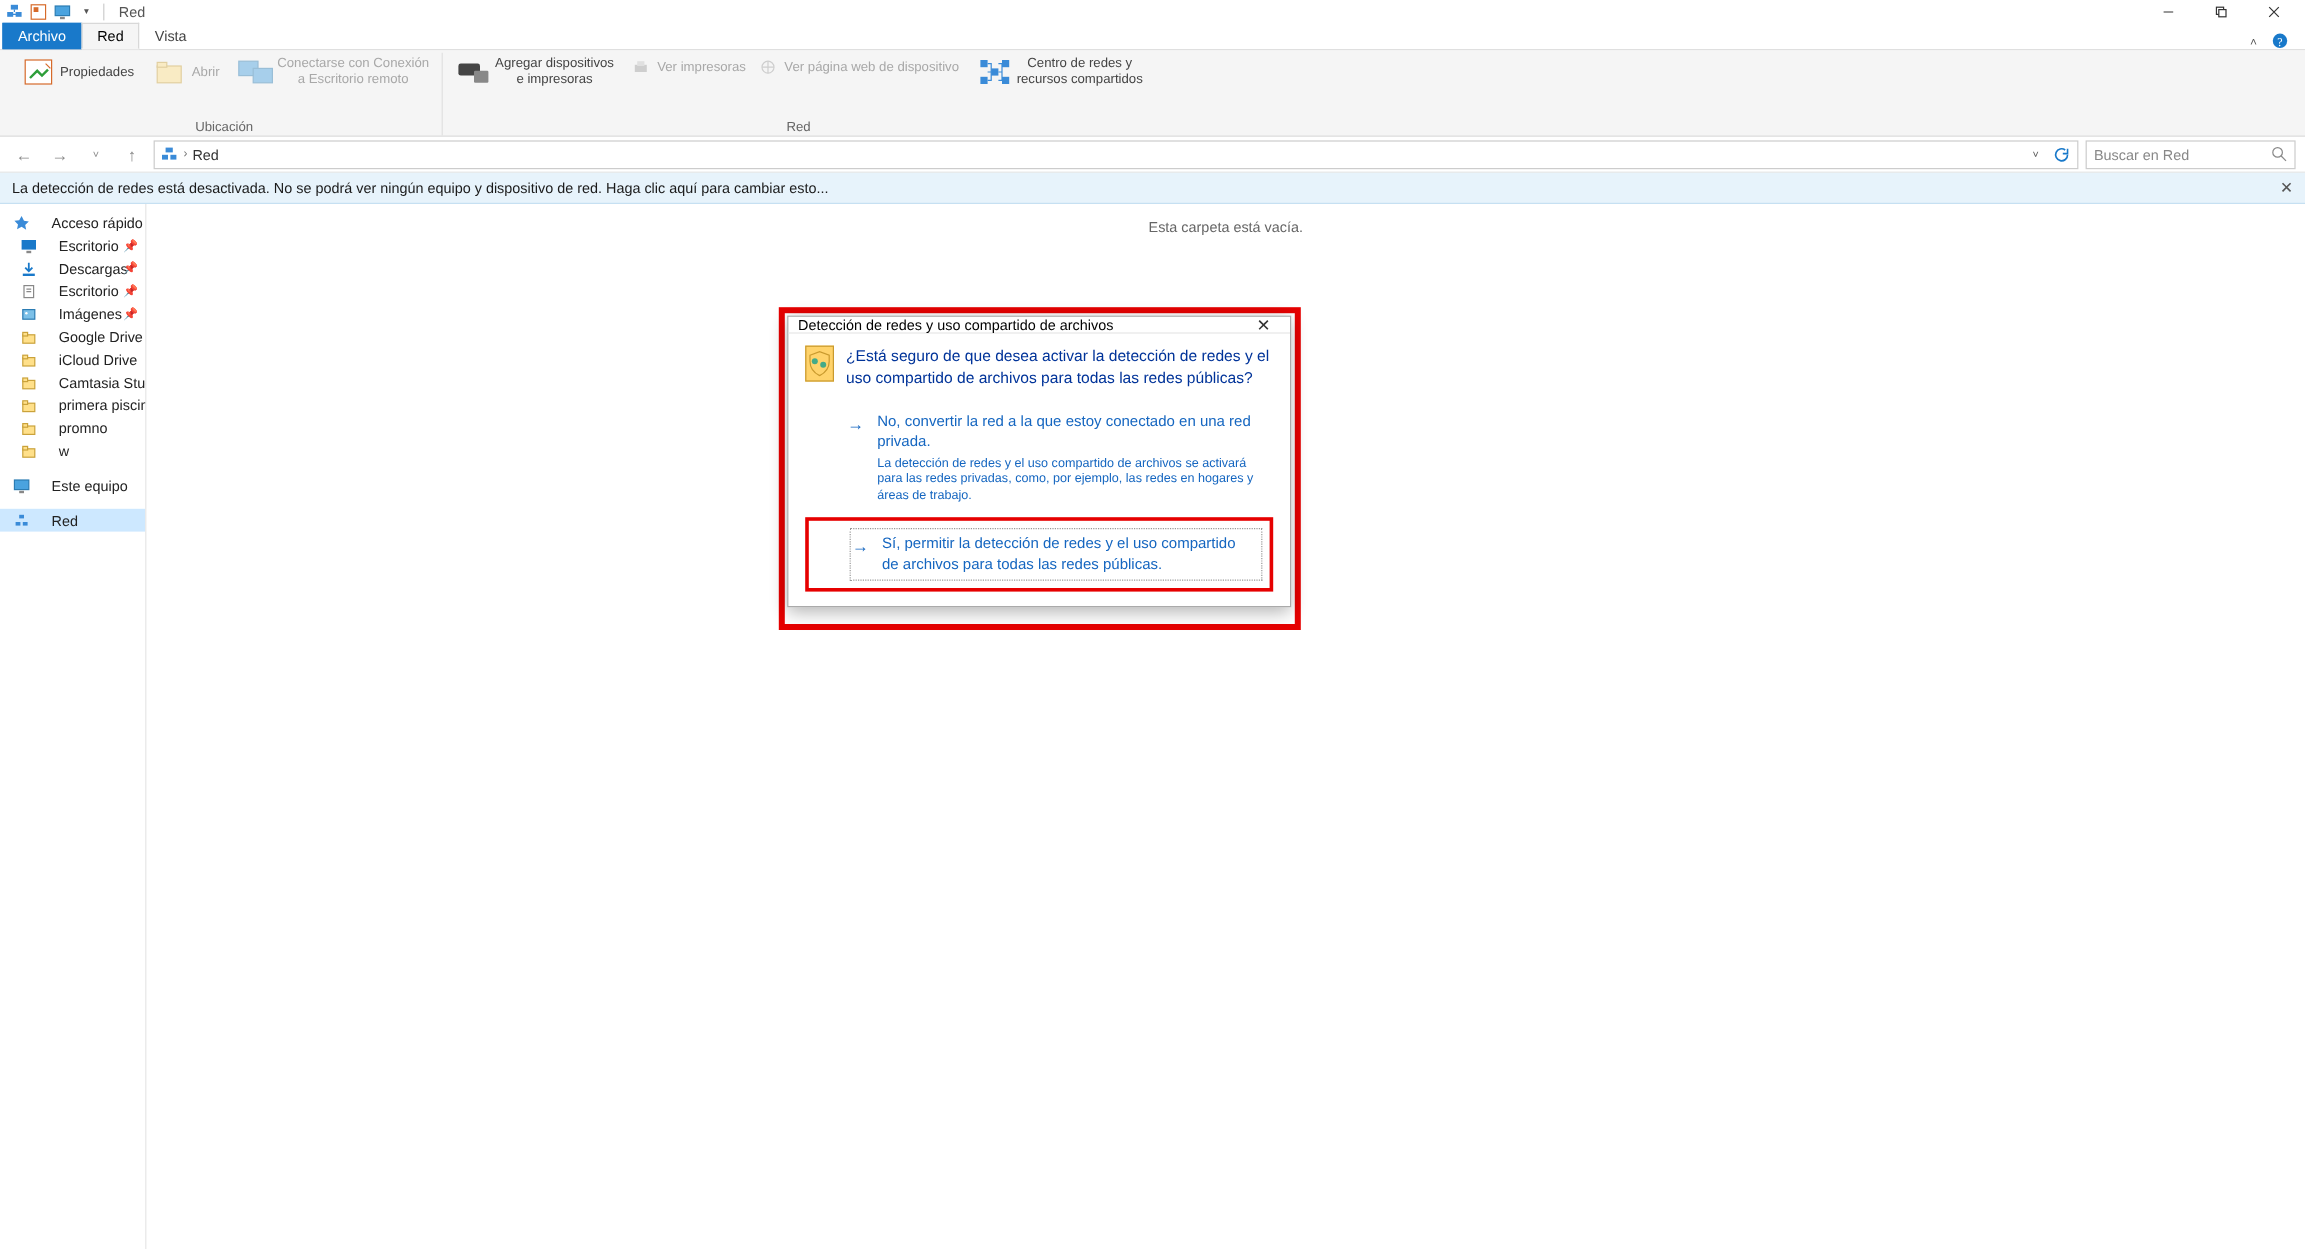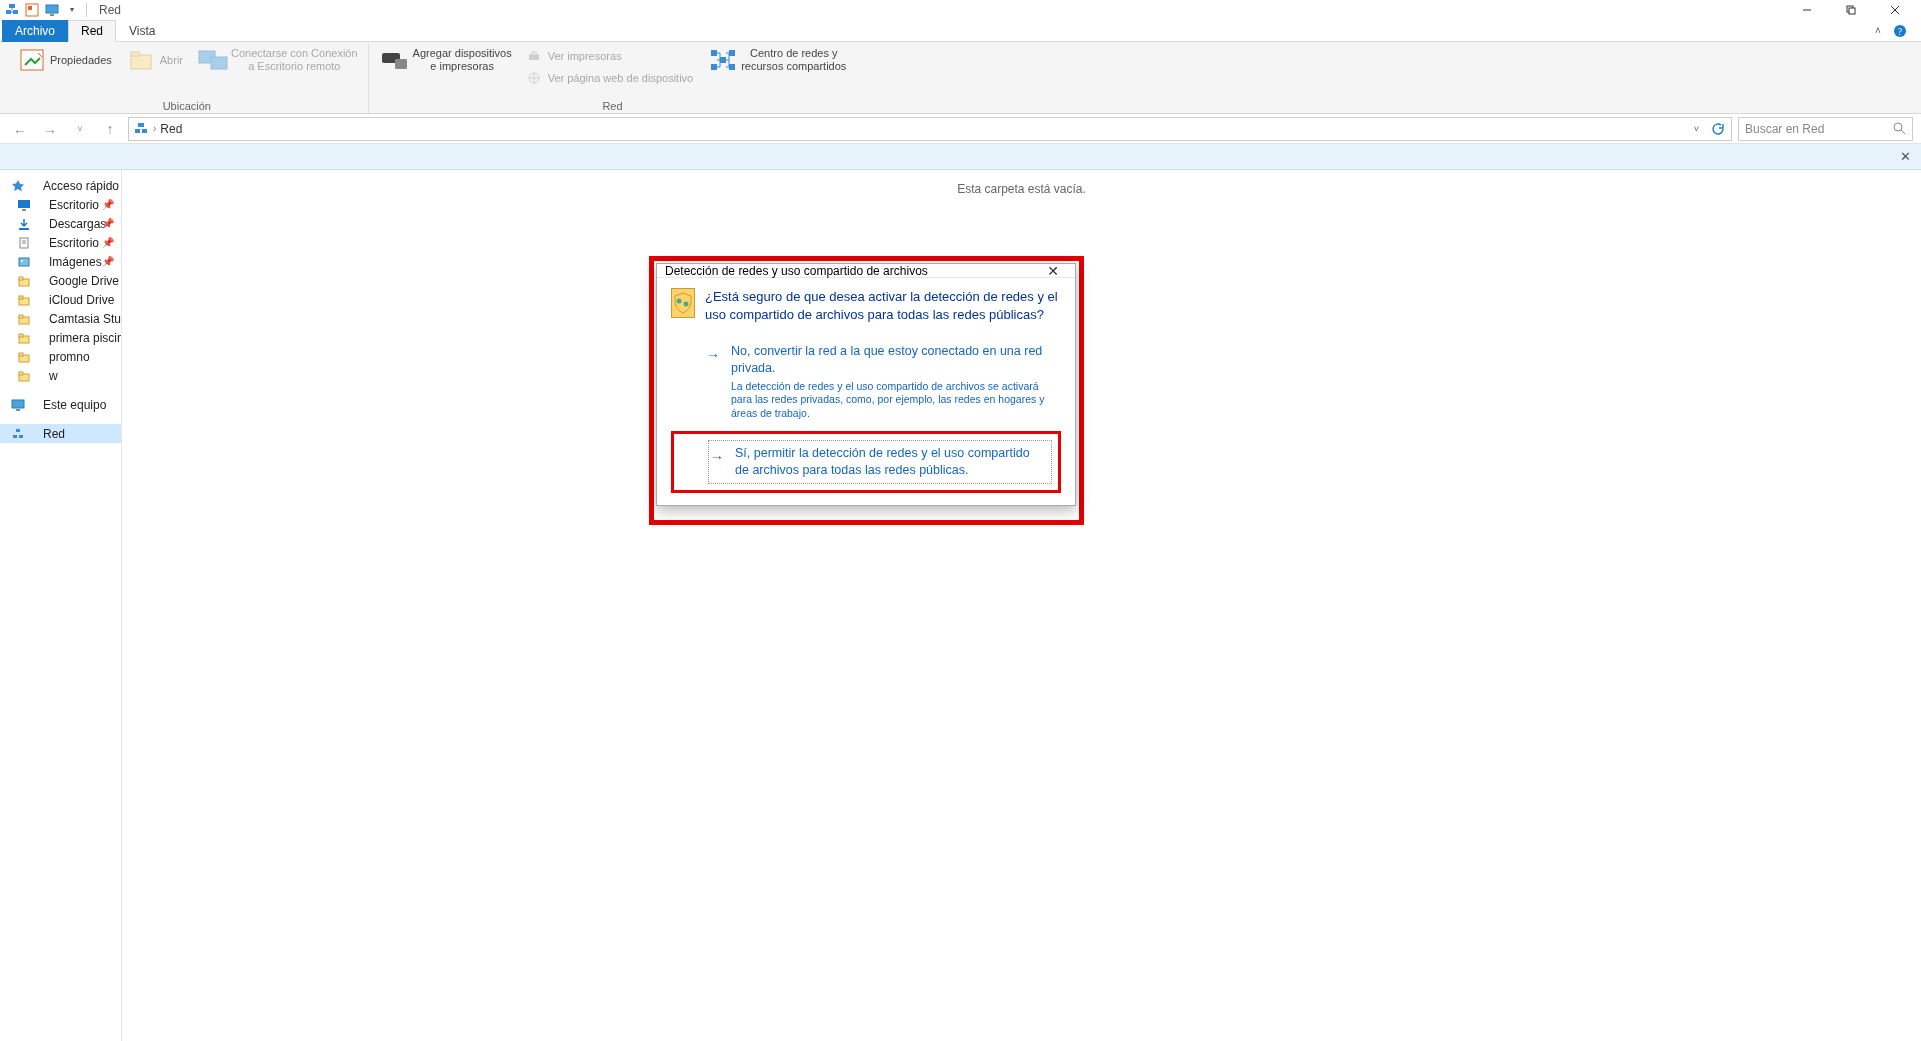--- a/index.html
+++ b/index.html
@@ -8,21 +8,21 @@
 
 .titlebar{height:20px;display:flex;align-items:center;background:#fff;padding:0 4px;border-bottom:1px solid transparent}
 .titlebar .tb-icons{display:flex;align-items:center;gap:4px}
 .titlebar .tb-title{margin-left:6px;color:#555;font-size:12px}
 .titlebar .spacer{flex:1}
 .win-controls{display:flex}
 .win-controls .wc{width:44px;height:20px;display:flex;align-items:center;justify-content:center;color:#333;font-size:10px}
 .qat-icon{width:16px;height:16px;display:flex;align-items:center;justify-content:center}
 .tb-sep{width:1px;height:14px;background:#ccc;margin:0 2px}
 
-.ribbon-tabs{height:22px;display:flex;align-items:center;background:#fff;border-bottom:1px solid #d8d8d8;padding-left:2px}
+.ribbon-tabs{height:22px;display:flex;align-items:flex-end;background:#fff;border-bottom:1px solid #d8d8d8;padding-left:2px}
 .ribbon-tabs .tab{padding:3px 12px;font-size:12px;color:#444;border:1px solid transparent;cursor:default}
 .ribbon-tabs .tab.file{background:#1979ca;color:#fff;border-color:#1979ca}
 .ribbon-tabs .tab.active{background:#f5f5f5;border:1px solid #d8d8d8;border-bottom:1px solid #f5f5f5;color:#000}
 .ribbon-tabs .spacer{flex:1}
 .ribbon-tabs .help{width:22px;text-align:center;color:#1979ca;font-size:14px;margin-right:6px}
 .ribbon-tabs .collapse{width:22px;text-align:center;color:#555;font-size:10px;margin-right:4px}
 
 .ribbon{height:72px;background:#f5f5f5;border-bottom:1px solid #d8d8d8;display:flex;align-items:stretch;padding:2px 6px 0 6px}
 .rgroup{display:flex;flex-direction:column;align-items:center;justify-content:space-between;border-right:1px solid #e0e0e0;padding:0 6px}
 .rgroup:last-child{border-right:none}
@@ -30,21 +30,21 @@
 .rgroup .glabel{font-size:11px;color:#666;padding:1px 0}
 .rbtn{display:flex;align-items:center;justify-content:flex-start;gap:2px;min-width:48px;padding:2px 4px;cursor:default}
 .rbtn .ric{width:32px;height:28px;display:flex;align-items:center;justify-content:center}
 .rbtn .rlabel{font-size:11px;text-align:center;line-height:1.15;color:#444}
 .rbtn.disabled .rlabel{color:#a8a8a8}
 .rbtn.disabled .ric{opacity:.45}
 .rsmall{display:flex;align-items:center;gap:6px;font-size:11px;color:#444;padding:2px 4px}
 .rsmall.disabled{color:#a8a8a8}
 .rsmall .sic{width:16px;height:16px;display:flex;align-items:center;justify-content:center;opacity:.8}
 .rsmall.disabled .sic{opacity:.35}
-.smallcol{display:flex;flex-direction:column;gap:2px;justify-content:space-between;padding-top:2px}
+.smallcol{display:flex;flex-direction:row;gap:2px;justify-content:space-between;padding-top:2px}
 
 .navbar{height:30px;border-bottom:1px solid #e3e3e3;display:flex;align-items:center;padding:0 8px;gap:6px;background:#fff}
 .nav-arrow{width:24px;height:24px;display:flex;align-items:center;justify-content:center;color:#8a8a8a;font-size:14px}
 .addr{flex:1;display:flex;align-items:center;border:1px solid #ccc;height:24px;padding:0 4px;gap:4px}
 .addr .crumb{display:flex;align-items:center;gap:4px;font-size:12px;color:#333}
 .addr .sep{color:#777;font-size:10px}
 .addr .spacer{flex:1}
 .addr .drop{color:#555;font-size:9px;padding:0 4px}
 .addr .refresh{width:20px;height:20px;display:flex;align-items:center;justify-content:center;color:#1979ca}
 .searchbox{width:175px;border:1px solid #ccc;height:24px;display:flex;align-items:center;padding:0 6px;color:#888;font-size:12px}
@@ -264,20 +264,21 @@
     <span>
           <svg width="13" height="13">
             <circle cx="5" cy="5" r="4" fill="none" stroke="#888"></circle>
             <line x1="8" y1="8" x2="12" y2="12" stroke="#888"></line>
           </svg>
         </span>
   </div>
 </div>
 
 <div class="banner">
+  <span>La detección de redes está desactivada. No se podrá ver ningún equipo y dispositivo de red. Haga clic aquí para cambiar esto...</span>
   <span class="spacer"></span>
   <span class="close">✕</span>
 </div>
 
 <div class="body">
   <div class="sidebar">
     <div class="sbitem top">
       <span class="ic">
             <svg width="14" height="14">
               <path d="M7 1l2 4 4 .5-3 3 .8 4L7 10l-3.8 2 .8-4-3-3 4-.5z" fill="#3a8bd8"></path>

